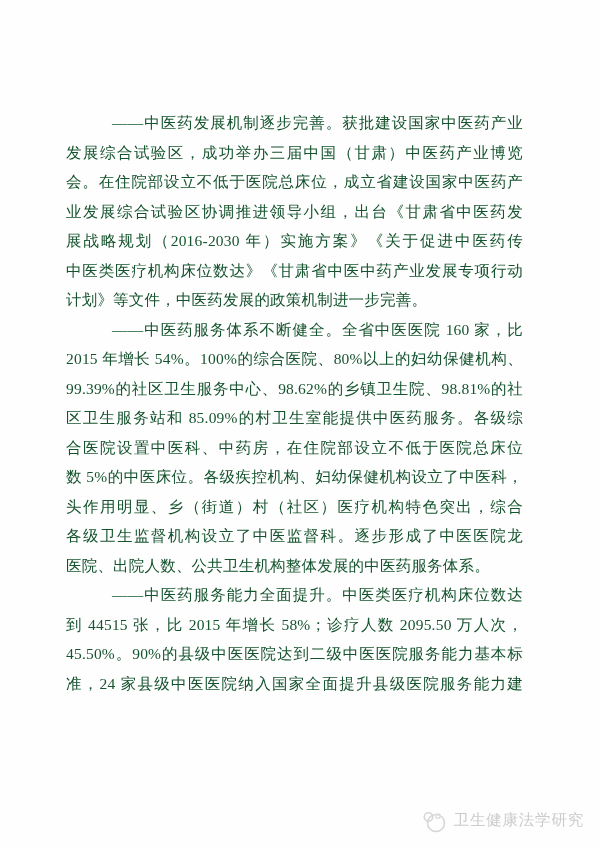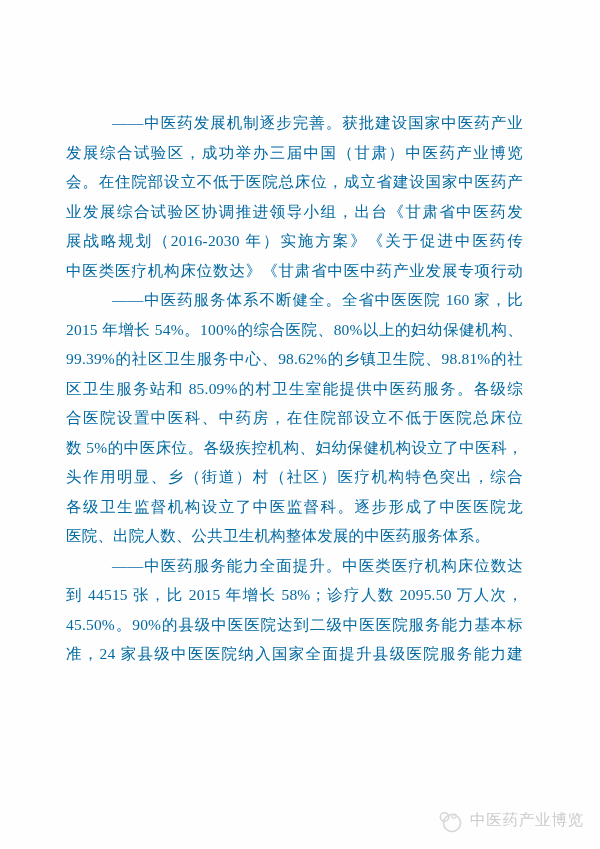--- a/index.html
+++ b/index.html
@@ -13,21 +13,21 @@
     height: 849px;
     background: #fefefe;
     overflow: hidden;
     font-family: "Liberation Serif", "DejaVu Serif", serif;
   }
   .doc-body {
     position: absolute;
     left: 66px;
     top: 108px;
     width: 457px;
-    color: #0369a1;
+    color: #14532d;
     font-size: 15.5px;
     line-height: 29.5px;
     letter-spacing: 0.2px;
   }
   .line {
     text-align: justify;
     text-align-last: justify;
     text-justify: inter-character;
     height: 29.5px;
     overflow: hidden;
@@ -67,20 +67,21 @@
 
 <div class="page">
 
   <div class="doc-body" id="doc-body">
       <div class="line indent">——中医药发展机制逐步完善。获批建设国家中医药产业</div>
       <div class="line">发展综合试验区，成功举办三届中国（甘肃）中医药产业博览</div>
       <div class="line">会。在住院部设立不低于医院总床位，成立省建设国家中医药产</div>
       <div class="line">业发展综合试验区协调推进领导小组，出台《甘肃省中医药发</div>
       <div class="line">展战略规划（2016-2030 年）实施方案》《关于促进中医药传</div>
       <div class="line">中医类医疗机构床位数达》《甘肃省中医中药产业发展专项行动</div>
+      <div class="line para-end">计划》等文件，中医药发展的政策机制进一步完善。</div>
       <div class="line indent">——中医药服务体系不断健全。全省中医医院 160 家，比</div>
       <div class="line">2015 年增长 54%。100%的综合医院、80%以上的妇幼保健机构、</div>
       <div class="line">99.39%的社区卫生服务中心、98.62%的乡镇卫生院、98.81%的社</div>
       <div class="line">区卫生服务站和 85.09%的村卫生室能提供中医药服务。各级综</div>
       <div class="line">合医院设置中医科、中药房，在住院部设立不低于医院总床位</div>
       <div class="line">数 5%的中医床位。各级疾控机构、妇幼保健机构设立了中医科，</div>
       <div class="line">头作用明显、乡（街道）村（社区）医疗机构特色突出，综合</div>
       <div class="line">各级卫生监督机构设立了中医监督科。逐步形成了中医医院龙</div>
       <div class="line para-end">医院、出院人数、公共卫生机构整体发展的中医药服务体系。</div>
       <div class="line indent">——中医药服务能力全面提升。中医类医疗机构床位数达</div>
@@ -90,16 +91,16 @@
     </div>
 
   <div class="watermark">
     <span class="wm-logo">
       <svg width="27" height="27" viewBox="0 0 27 27">
         <circle cx="15" cy="16" r="8.5" fill="none" stroke="#d6d6d6" stroke-width="1.6"></circle>
         <circle cx="7.5" cy="10" r="4.2" fill="none" stroke="#d6d6d6" stroke-width="1.6"></circle>
         <circle cx="17" cy="9" r="2.2" fill="none" stroke="#dcdcdc" stroke-width="1.3"></circle>
       </svg>
     </span>
-    <span class="wm-text">中医药产业博览</span>
+    <span class="wm-text">卫生健康法学研究</span>
   </div>
 
 </div>
 
 </body></html>

